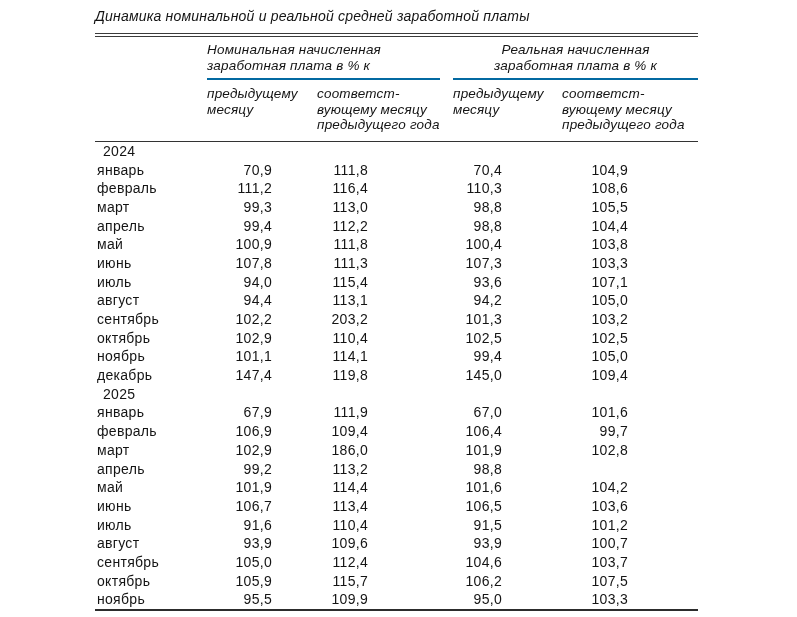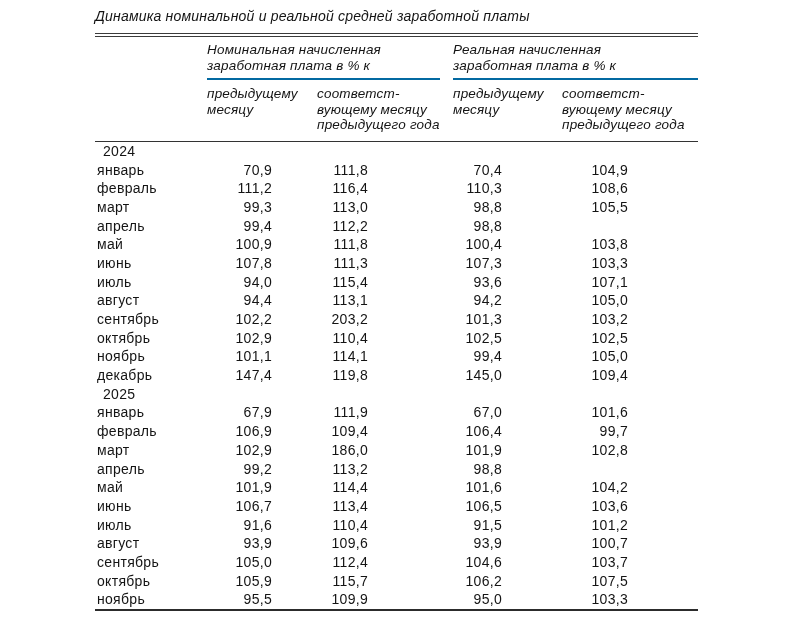--- a/index.html
+++ b/index.html
@@ -38,21 +38,21 @@
   .group {
     font-style: italic;
     font-size: 13.5px;
     line-height: 16px;
     letter-spacing: 0.2px;
     white-space: pre-line;
     padding: 5px 0 4px 0;
     border-bottom: 2px solid #0369a1;
   }
   .group.nominal { grid-column: 2 / 4; margin-right: 13px; }
-  .group.real    { grid-column: 4 / 6; }
+  .group.real    { grid-column: 4 / 6; text-align: center; }
   .sub {
     font-style: italic;
     font-size: 13.5px;
     line-height: 15.5px;
     letter-spacing: 0.2px;
     white-space: pre-line;
     padding-top: 6px;
     padding-bottom: 8px;
   }
   .rule-strong { border-top: 1.5px solid #333333; }
@@ -130,20 +130,21 @@
           <div class="num c1">99,3</div>
           <div class="num c2">113,0</div>
           <div class="num c3">98,8</div>
           <div class="num c4">105,5</div>
         </div>
         <div class="row">
           <div class="month">апрель</div>
           <div class="num c1">99,4</div>
           <div class="num c2">112,2</div>
           <div class="num c3">98,8</div>
+          <div class="num c4">104,4</div>
         </div>
         <div class="row">
           <div class="month">май</div>
           <div class="num c1">100,9</div>
           <div class="num c2">111,8</div>
           <div class="num c3">100,4</div>
           <div class="num c4">103,8</div>
         </div>
         <div class="row">
           <div class="month">июнь</div>

